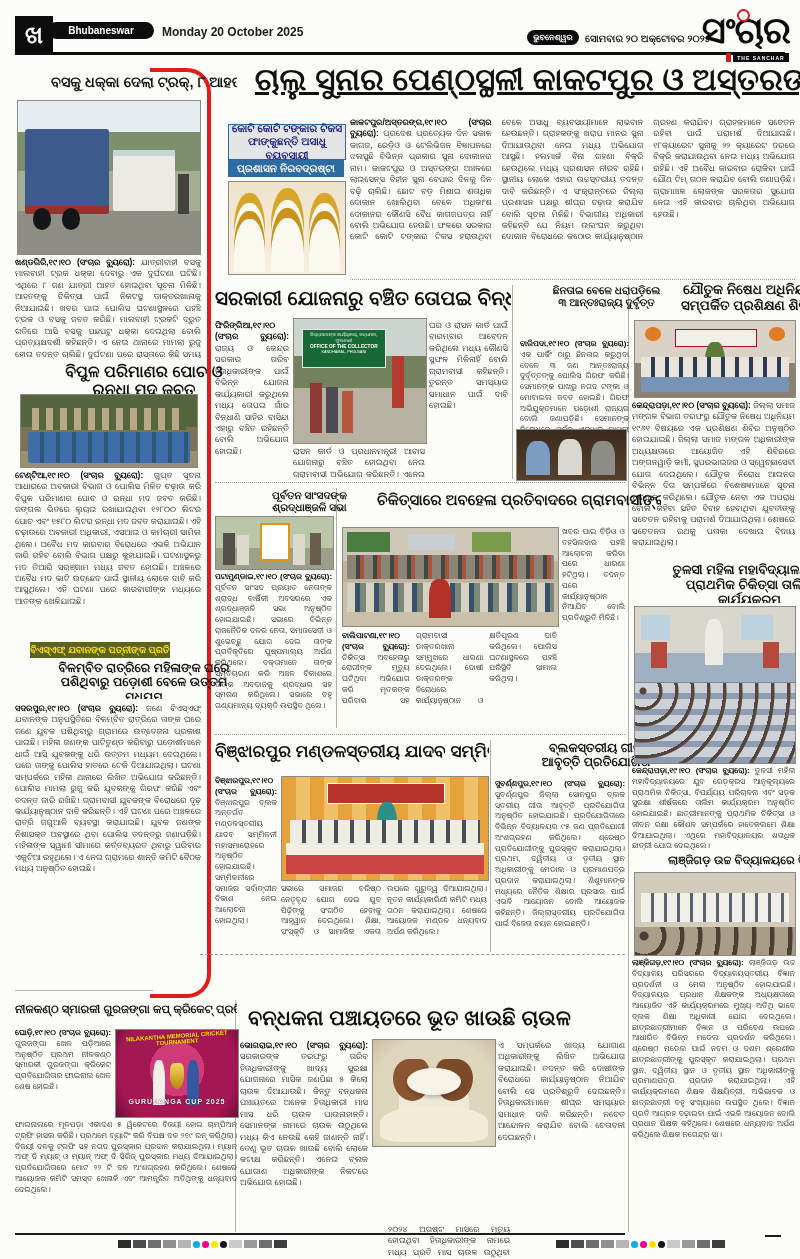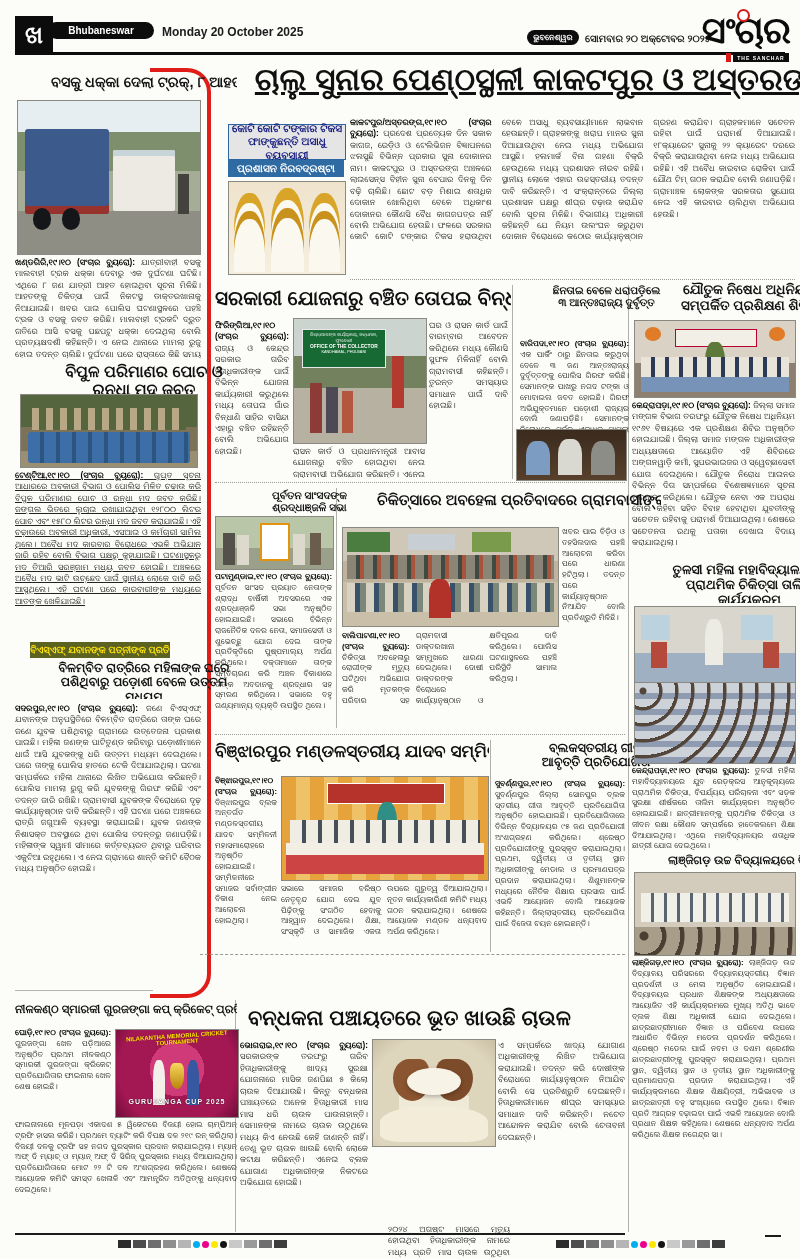--- a/index.html
+++ b/index.html
@@ -88,21 +88,21 @@
     <span>ଯାତ୍ରୀବାହୀ ବସକୁ ମାଲବାହୀ ଟ୍ରକ ଧକ୍କା ଦେବାରୁ ଏକ ଦୁର୍ଘଟଣା ଘଟିଛି। ଏଥିରେ ୮ ଜଣ ଯାତ୍ରୀ ଆହତ ହୋଇଥିବା ସୂଚନା ମିଳିଛି। ଆହତଙ୍କୁ ଚିକିତ୍ସା ପାଇଁ ନିକଟସ୍ଥ ଡାକ୍ତରଖାନାକୁ ନିଆଯାଇଛି। ଖବର ପାଇ ପୋଲିସ ଘଟଣାସ୍ଥଳରେ ପହଞ୍ଚି ଟ୍ରକ ଓ ବସକୁ ଜବତ କରିଛି। ମାଲବାହୀ ଟ୍ରକଟି ଦ୍ରୁତ ଗତିରେ ଆସି ବସକୁ ପଛପଟୁ ଧକ୍କା ଦେଇଥିଲା ବୋଲି ପ୍ରତ୍ୟକ୍ଷଦର୍ଶୀ କହିଛନ୍ତି। ଏ ନେଇ ଥାନାରେ ମାମଲା ରୁଜୁ ହୋଇ ତଦନ୍ତ ଚାଲିଛି। ଦୁର୍ଘଟଣା ପରେ ରାସ୍ତାରେ କିଛି ସମୟ ଯାନଚଳାଚଳ ବାଧାପ୍ରାପ୍ତ ହୋଇଥିଲା।</span>
   </p>
 
   <div class="abs hl ctr" style="left:15px;top:363px;width:186px;height:44px;font-size:16px;overflow:hidden;">ବିପୁଳ ପରିମାଣର ପୋଚ ଓ ରନ୍ଧା ମଦ ଜବତ</div>
 
   <div class="photo" style="left:20px;top:394px;width:176px;height:72px;background:linear-gradient(#55663f 0 45%,#7c7257 45% 78%,#9b8f73 78% 100%);">
     <div class="ph-shape" style="left:6%;top:18%;width:88%;height:30%;background:repeating-linear-gradient(90deg,#b9a886 0 7px,#55663f 7px 14px);"></div>
     <div class="ph-shape" style="left:4%;top:52%;width:92%;height:42%;background:repeating-linear-gradient(90deg,#3d6ea8 0 12px,#2c557f 12px 16px);border-radius:3px;"></div>
   </div>
 
-  <p class="abs body-txt" style="left:15px;top:470px;width:186px;height:168px;margin:0;text-decoration:underline;">
+  <p class="abs body-txt" style="left:15px;top:470px;width:186px;height:168px;margin:0;">
     <b>ଟେଣ୍ଟିଆ,୧୯।୧୦ (ସଂଚାର ବ୍ୟୁରୋ):</b>
     <span>ଗୁପ୍ତ ସୂଚନା ଆଧାରରେ ଅବକାରୀ ବିଭାଗ ଓ ପୋଲିସ ମିଳିତ ଚଢ଼ାଉ କରି ବିପୁଳ ପରିମାଣର ପୋଚ ଓ ରନ୍ଧା ମଦ ଜବତ କରିଛି। ଜଙ୍ଗଲ ଭିତରେ ଲୁଚାଇ ରଖାଯାଇଥିବା ୧୨୮୦୦ ଲିଟର ପୋଚ ଏବଂ ୧୫୮୦ ଲିଟର ରନ୍ଧା ମଦ ଜବତ କରାଯାଇଛି। ଏହି ଚଢ଼ାଉରେ ଅବକାରୀ ଅଧିକାରୀ, ଏସଆଇ ଓ କର୍ମଚାରୀ ସାମିଲ ଥିଲେ। ଅବୈଧ ମଦ କାରବାର ବିରୋଧରେ ଏଭଳି ଅଭିଯାନ ଜାରି ରହିବ ବୋଲି ବିଭାଗ ପକ୍ଷରୁ କୁହାଯାଇଛି। ଘଟଣାସ୍ଥଳରୁ ମଦ ତିଆରି ସରଞ୍ଜାମ ମଧ୍ୟ ଜବତ ହୋଇଛି। ଅଞ୍ଚଳରେ ଅବୈଧ ମଦ ଭାଟି ଉଚ୍ଛେଦ ପାଇଁ ସ୍ଥାନୀୟ ଲୋକେ ଦାବି କରି ଆସୁଥିଲେ। ଏହି ଘଟଣା ପରେ କାରବାରୀଙ୍କ ମଧ୍ୟରେ ଆତଙ୍କ ଖେଳିଯାଇଛି।</span>
   </p>
 
   <div class="abs kick-olive">
       <span>ବିଏସ୍‌ଏଫ୍ ଯବାନଙ୍କ ପତ୍ନୀଙ୍କ ପ୍ରତି</span>
     </div>
   <div class="abs hl ctr" style="left:15px;top:661px;width:186px;height:38px;font-size:12.5px;overflow:hidden;">ବିଳମ୍ବିତ ରାତ୍ରିରେ ମହିଳାଙ୍କ ଘରେ ପଶିଥିବାରୁ ପଡ଼ୋଶୀ ବେଳେ ଉତ୍ତମ ମଧ୍ୟମ</div>
   <p class="abs body-txt" style="left:15px;top:703px;width:186px;height:276px;margin:0;">
     <b>ସଦରପୁର,୧୯।୧୦ (ସଂଚାର ବ୍ୟୁରୋ):</b>

